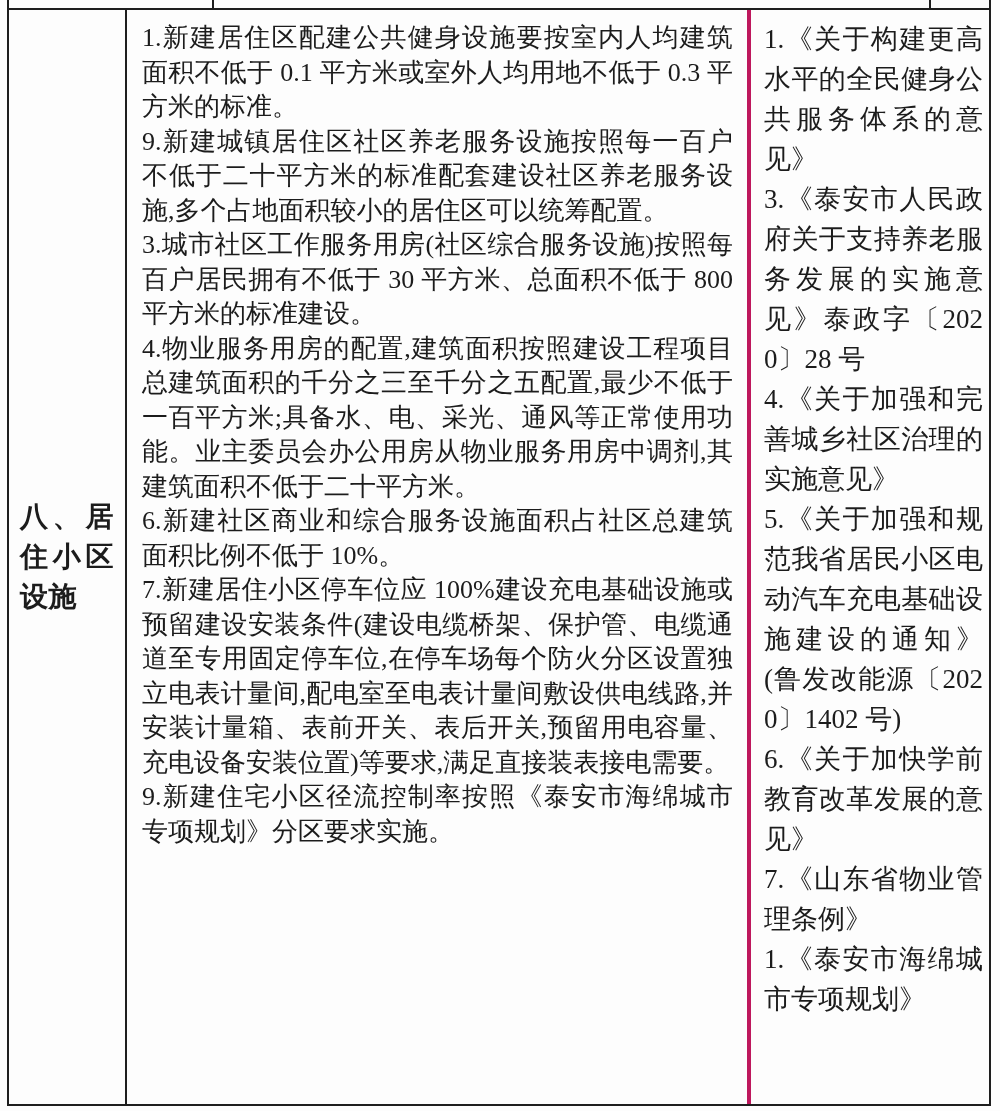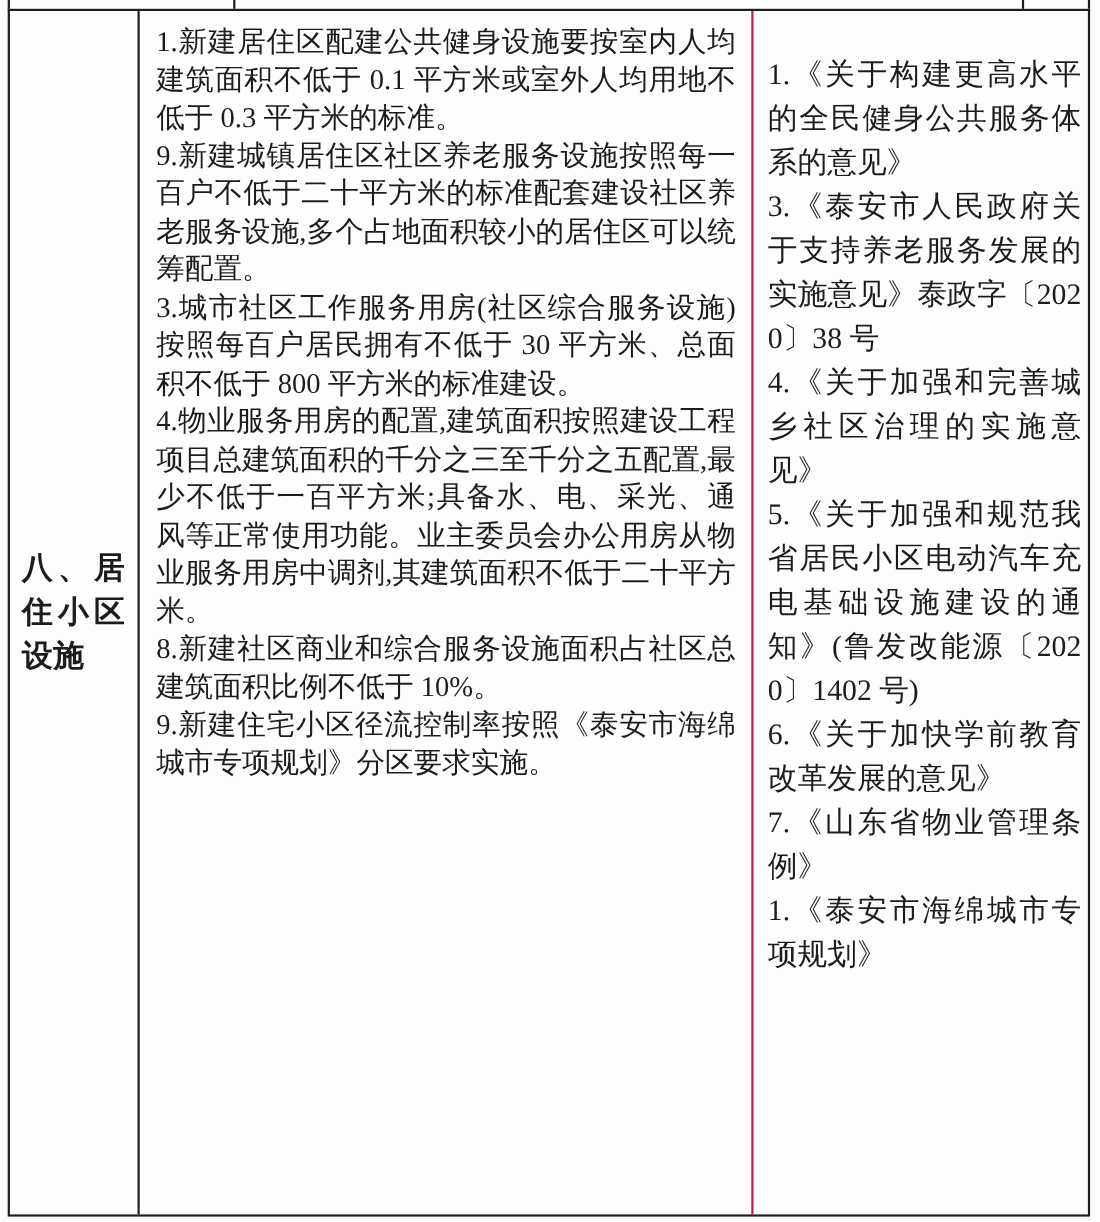--- a/index.html
+++ b/index.html
@@ -55,32 +55,31 @@
   .category-text {
     font-size: 28px;
     font-weight: 700;
     line-height: 40px;
     text-align: justify;
     text-justify: inter-character;
     width: 100%;
     letter-spacing: 0.5px;
   }
   .cell-standards {
-    width: 558px;
-    border-right: 2px solid #be185d;
+    width: 624px;
+    border-right: 4px solid #be185d;
     padding: 11px 14px 10px 15px;
     font-size: 26px;
     line-height: 34.5px;
   }
   .cell-references {
     flex: 1;
     padding: 9px 6px 10px 13px;
     font-size: 27px;
     line-height: 40px;
-    margin-top: 28px;
   }
   .cell p {
     margin: 0;
     text-align: justify;
     text-justify: inter-character;
     word-break: break-all;
   }
 </style>
 </head>
 <body>
@@ -96,27 +95,28 @@
 
     <div class="cell cell-category">
       <div class="category-text">八、居住小区设施</div>
     </div>
 
     <div class="cell cell-standards">
       <p>1.新建居住区配建公共健身设施要按室内人均建筑面积不低于 0.1 平方米或室外人均用地不低于 0.3 平方米的标准。</p>
       <p>9.新建城镇居住区社区养老服务设施按照每一百户不低于二十平方米的标准配套建设社区养老服务设施,多个占地面积较小的居住区可以统筹配置。</p>
       <p>3.城市社区工作服务用房(社区综合服务设施)按照每百户居民拥有不低于 30 平方米、总面积不低于 800 平方米的标准建设。</p>
       <p>4.物业服务用房的配置,建筑面积按照建设工程项目总建筑面积的千分之三至千分之五配置,最少不低于一百平方米;具备水、电、采光、通风等正常使用功能。业主委员会办公用房从物业服务用房中调剂,其建筑面积不低于二十平方米。</p>
-      <p>8.新建社区商业和综合服务设施面积占社区总建筑面积比例不低于 10%。</p>
+      <p>6.新建社区商业和综合服务设施面积占社区总建筑面积比例不低于 10%。</p>
+      <p>7.新建居住小区停车位应 100%建设充电基础设施或预留建设安装条件(建设电缆桥架、保护管、电缆通道至专用固定停车位,在停车场每个防火分区设置独立电表计量间,配电室至电表计量间敷设供电线路,并安装计量箱、表前开关、表后开关,预留用电容量、充电设备安装位置)等要求,满足直接装表接电需要。</p>
       <p>9.新建住宅小区径流控制率按照《泰安市海绵城市专项规划》分区要求实施。</p>
     </div>
 
     <div class="cell cell-references">
       <p>1.《关于构建更高水平的全民健身公共服务体系的意见》</p>
-      <p>3.《泰安市人民政府关于支持养老服务发展的实施意见》泰政字〔2020〕38 号</p>
+      <p>3.《泰安市人民政府关于支持养老服务发展的实施意见》泰政字〔2020〕28 号</p>
       <p>4.《关于加强和完善城乡社区治理的实施意见》</p>
       <p>5.《关于加强和规范我省居民小区电动汽车充电基础设施建设的通知》(鲁发改能源〔2020〕1402 号)</p>
       <p>6.《关于加快学前教育改革发展的意见》</p>
       <p>7.《山东省物业管理条例》</p>
       <p>1.《泰安市海绵城市专项规划》</p>
     </div>
 
   </div>
 </div>
 

